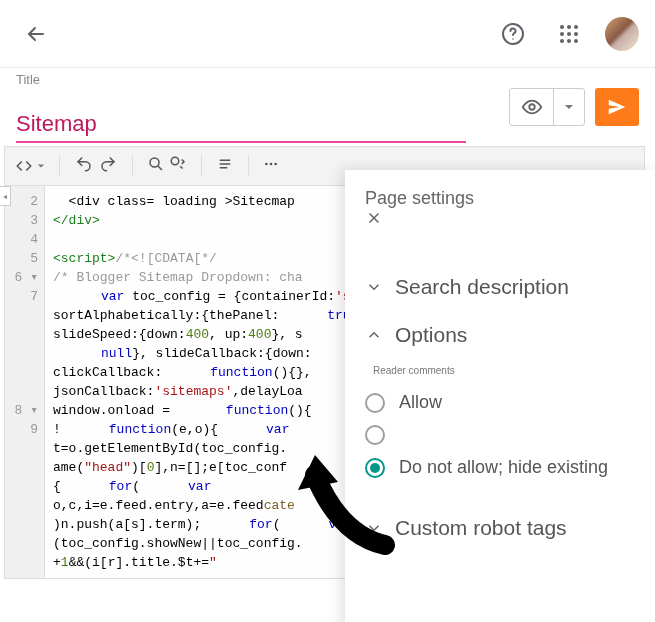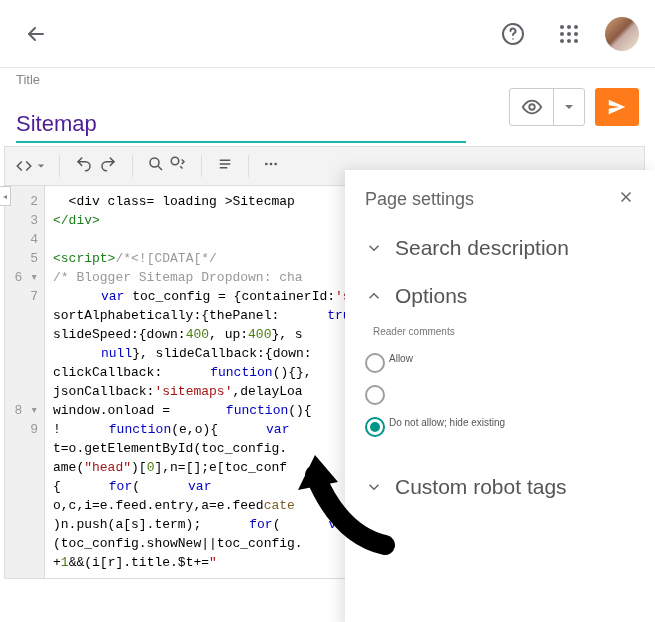--- a/index.html
+++ b/index.html
@@ -4,44 +4,44 @@
 <style>
   * { box-sizing: border-box; margin: 0; padding: 0; }
   html, body { width: 655px; height: 622px; font-family: Arial, Helvetica, sans-serif; background: #fff; overflow: hidden; }
   .header { height: 68px; display: flex; align-items: center; justify-content: space-between; padding: 0 16px; border-bottom: 1px solid #e8e8e8; }
   .header-left, .header-right { display: flex; align-items: center; gap: 16px; }
   .icon-btn { width: 40px; height: 40px; display: flex; align-items: center; justify-content: center; cursor: pointer; border-radius: 50%; color: #5f6368; }
   .avatar { width: 34px; height: 34px; border-radius: 50%; background: linear-gradient(135deg,#d4a373 0%,#8a5a44 45%,#c9ada7 55%,#f0e6d2 100%); }
   .title-row { height: 78px; display: flex; align-items: center; padding: 0 16px; justify-content: space-between; }
   .title-area { display: flex; flex-direction: column; gap: 22px; width: 450px; }
   .title-label { font-size: 13px; color: #888; }
-  .title-input { font-size: 22px; color: #4c1d95; border: none; border-bottom: 2px solid #14b8a6; padding: 2px 0 4px 0; width: 100%; background: transparent; }
+  .title-input { font-size: 22px; color: #be185d; border: none; border-bottom: 2px solid #ec4899; padding: 2px 0 4px 0; width: 100%; background: transparent; }
   .title-actions { display: flex; align-items: center; gap: 10px; }
   .preview-wrap { display: flex; border: 1px solid #ccc; border-radius: 3px; overflow: hidden; height: 38px; }
   .preview-btn { width: 44px; display:flex; align-items:center; justify-content:center; color:#666; border-right:1px solid #ccc; }
   .preview-drop { width: 30px; display:flex; align-items:center; justify-content:center; color:#666; }
   .publish { width: 44px; height: 38px; background: #ff7b1a; display:flex; align-items:center; justify-content:center; border-radius:3px; }
   .toolbar { height: 40px; background:#f3f3f3; border:1px solid #ddd; display:flex; align-items:center; padding:0 10px; gap:14px; margin: 0 10px 0 4px; color:#555; }
   .toolbar .group { display:flex; align-items:center; gap:4px; }
   .toolbar .sep { width:1px; height:22px; background:#ddd; }
   .editor-wrap { position:relative; margin: 0 10px 0 4px; border:1px solid #ddd; border-top:none; background:#fefefe; }
   .editor { display:flex; font-family: "Courier New", monospace; font-size: 13px; line-height:19px; }
   .gutter { width:40px; background:#f0f0f0; border-right:1px solid #ddd; text-align:right; padding:6px 6px 6px 0; color:#999; }
   .gutter .ln { height:19px; }
   .code { flex:1; padding:6px 0 6px 8px; white-space:pre; overflow:hidden; }
   .t-tag { color:#1c7e1c; } .t-str{color:#a31515;} .t-com{color:#999;} .t-kw{color:#0000c0;margin-left:48px;} .t-prop{color:#795e26;margin-top:16px;} .t-num{color:#4d7c0f;}
   
   .panel { position:absolute; top:170px; right:0; width:310px; background:#fff; box-shadow: -4px 0 14px rgba(0,0,0,0.12); padding: 18px 20px 30px 20px; height:460px; }
-  .panel-head { display:flex; justify-content:space-between; align-items:center; margin-bottom:14px; }
+  .panel-head { display:flex; justify-content:space-between; margin-bottom:32px;flex-direction:column; }
   .panel-title { font-size:18px; color:#666; }
   .close { color:#666; cursor:pointer; }
   .section { display:flex; align-items:center; gap:12px; padding:12px 0; color:#555; font-size:21px; cursor:pointer;}
   .section svg { flex-shrink:0; }
   .subhead { font-size:10px; color:#777; margin: 6px 0 10px 8px; }
-  .radio-row { display:flex; align-items:flex-start; gap:4px; padding:6px 0; cursor:pointer; color:#555; font-size:10px;}
+  .radio-row { display:flex; align-items:flex-end; gap:14px; padding:6px 0; cursor:pointer; color:#555; font-size:18px;}
   .radio { width:20px; height:20px; border:2px solid #9e9e9e; border-radius:50%; display:flex; align-items:center; justify-content:center; flex-shrink:0;}
   .radio.checked { border-color:#009688; }
   .radio.checked .dot{ width:10px;height:10px;border-radius:50%;background:#009688;}
   
   .arrow { position:absolute; top:440px; left:290px; width:120px; height:120px; pointer-events:none; }
   .editor-left-handle { position:absolute; left:-6px; top:0; width:12px; height:20px; background:#fff; border:1px solid #ccc; display:flex; align-items:center; justify-content:center; font-size:8px; color:#888;}
 </style>
 </head>
 <body>
 

